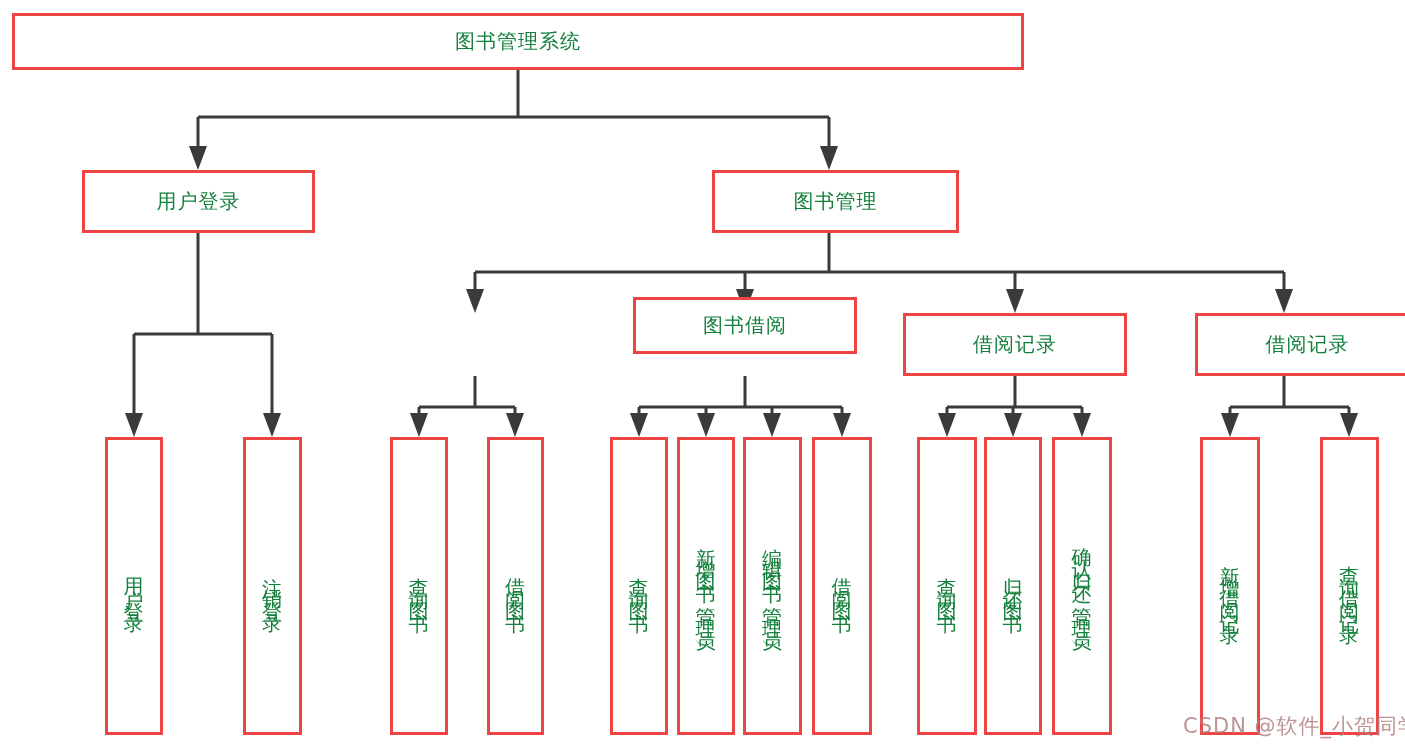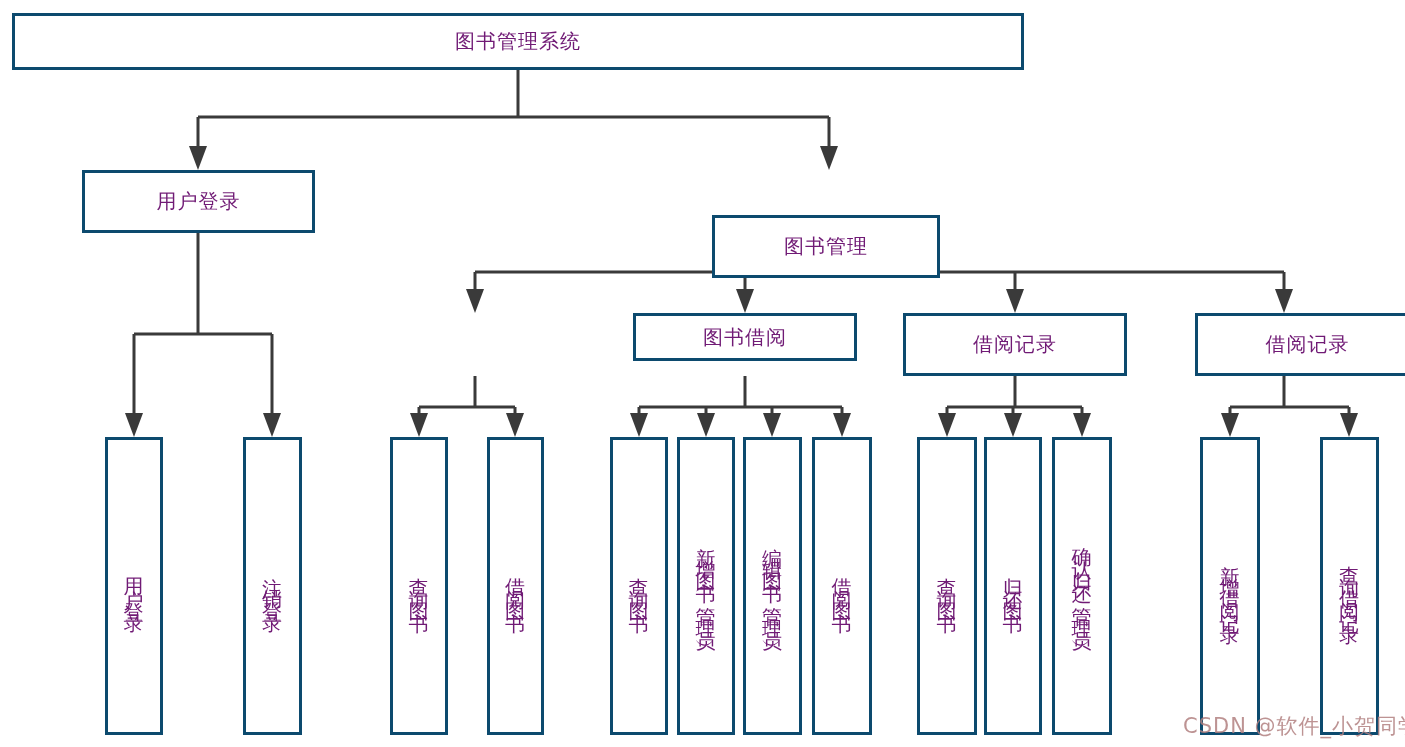--- a/index.html
+++ b/index.html
@@ -18,46 +18,46 @@
   #connectors {
     position: absolute;
     left: 0;
     top: 0;
     z-index: 1;
   }
   .node {
     position: absolute;
     box-sizing: border-box;
     background: #ffffff;
-    border: 3px solid #0c4a6e;
-    color: #701a75;
+    border: 3px solid #ef4444;
+    color: #15803d;
     display: flex;
     align-items: center;
     justify-content: center;
     font-size: 20px;
     letter-spacing: 1px;
     z-index: 2;
     text-align: center;
   }
   .leaf {
     writing-mode: vertical-rl;
     text-orientation: mixed;
     letter-spacing: 12px;
     top: 437px;
     height: 298px;
     line-height: 1;
   }
   
   .n-root   { left: 12px;   top: 13px;  width: 1012px; height: 57px; }
   
   .n-login  { left: 82px;   top: 170px; width: 233px;  height: 63px; }
-  .n-mgmt   { left: 712px;  top: 170px; width: 228px;  height: 63px; margin-top: 45px; }
+  .n-mgmt   { left: 712px;  top: 170px; width: 247px;  height: 63px; }
   
   .n-newbook { left: 363px; top: 313px; width: 224px;  height: 63px; }
-  .n-borrow  { left: 633px; top: 313px; width: 224px;  height: 48px; }
+  .n-borrow  { left: 633px; top: 297px; width: 224px;  height: 57px; }
   .n-current { left: 903px; top: 313px; width: 224px;  height: 63px; }
   .n-records { left: 1172px;top: 313px; width: 225px;  height: 63px; margin-left: 23px; }
   
   .lf-1  { left: 105px;  width: 58px; }
   .lf-2  { left: 243px;  width: 59px; }
   .lf-3  { left: 390px;  width: 58px; }
   .lf-4  { left: 487px;  width: 57px; }
   .lf-5  { left: 610px;  width: 58px; }
   .lf-6  { left: 677px;  width: 58px; }
   .lf-7  { left: 743px;  width: 59px; }

